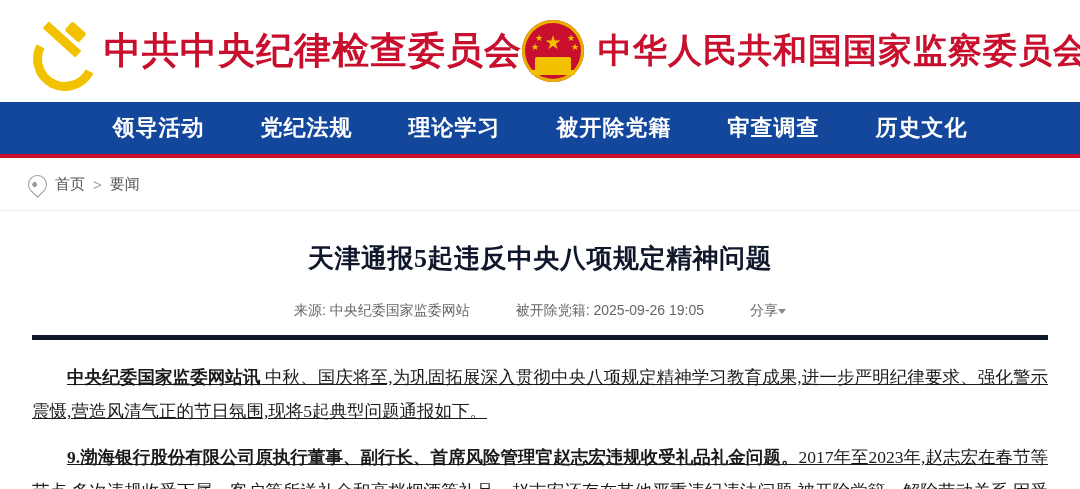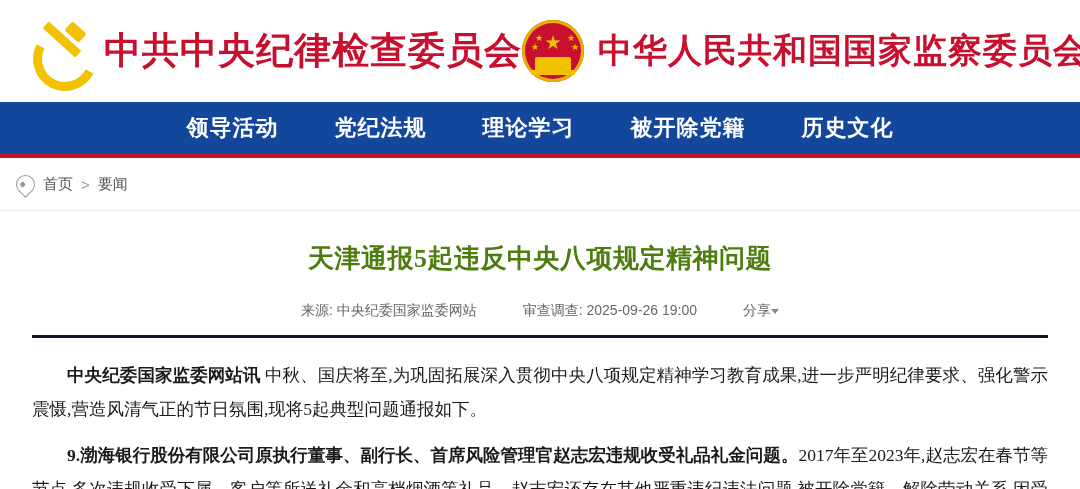--- a/index.html
+++ b/index.html
@@ -134,21 +134,21 @@
     cursor: pointer;
     white-space: nowrap;
   }
 
   
   .breadcrumb {
     height: 52px;
     display: flex;
     align-items: center;
     gap: 8px;
-    padding-left: 10px;
+    padding-left: 22px;
     border-bottom: 1px solid #ededed;
     font-size: 15px;
     color: #555555;
   }
   .pin-icon {
     width: 17px; height: 17px;
     border: 1.6px solid #9a9a9a;
     border-radius: 50% 50% 50% 0;
     transform: rotate(-45deg);
     position: relative;
@@ -168,34 +168,34 @@
 
   
   .article {
     padding: 0 32px;
   }
   .article-title {
     text-align: center;
     font-family: "Liberation Serif", serif;
     font-weight: bold;
     font-size: 26px;
-    color: #4d7c0f;
+    color: #0f172a;
     margin: 30px 0 0 0;
     letter-spacing: 0.5px;
   }
   .meta {
     display: flex;
     align-items: center;
     justify-content: center;
     gap: 46px;
     font-size: 14px;
     color: #666666;
     margin-top: 26px;
     padding-bottom: 15px;
-    border-bottom: 3px solid #0f172a;
+    border-bottom: 5px solid #0f172a;
   }
   .meta .share {
     cursor: pointer;
     display: inline-flex;
     align-items: center;
     gap: 0;
   }
   .caret {
     width: 0; height: 0;
     border-left: 4px solid transparent;
@@ -205,20 +205,21 @@
   }
 
   .body-text {
     font-family: "Liberation Serif", serif;
     font-size: 17.5px;
     line-height: 34px;
     color: #1a1a1a;
     margin: 20px 0 0 0;
     text-align: justify;
     text-indent: 2em;
+    text-decoration: underline;
   }
   .body-text.p2 { margin-top: 12px; }
   .bold { font-weight: bold; }
 </style>
 </head>
 <body>
 
 <div class="header">
   <div class="brand">
     <div class="emblem-cpc">
@@ -240,41 +241,42 @@
     </div>
     <div class="brand-title right">中华人民共和国国家监察委员会</div>
   </div>
 </div>
 
 <div class="nav">
   <div class="nav-item">领导活动</div>
   <div class="nav-item">党纪法规</div>
   <div class="nav-item">理论学习</div>
   <div class="nav-item">被开除党籍</div>
+  <div class="nav-item">审查调查</div>
   <div class="nav-item">历史文化</div>
 </div>
 
 <div class="breadcrumb">
   <span class="pin-icon"></span>
   <span class="crumb-link">首页</span>
   <span class="crumb-sep">&gt;</span>
   <span class="crumb-link">要闻</span>
 </div>
 
 <div class="article">
   <h1 class="article-title">天津通报5起违反中央八项规定精神问题</h1>
 
   <div class="meta">
     <span>
       <span>来源:</span>
       <span>中央纪委国家监委网站</span>
     </span>
     <span>
-      <span>审查调查:</span>
-      <span>2025-09-26 19:00</span>
+      <span>被开除党籍:</span>
+      <span>2025-09-26 19:05</span>
     </span>
     <span class="share">
       <span>分享</span>
       <span class="caret"></span>
     </span>
   </div>
 
   <p class="body-text">
     <span class="bold">中央纪委国家监委网站讯</span><span> 中秋、国庆将至,为巩固拓展深入贯彻中央八项规定精神学习教育成果,进一步严明纪律要求、强化警示震慑,营造风清气正的节日氛围,现将5起典型问题通报如下。</span>
   </p>

